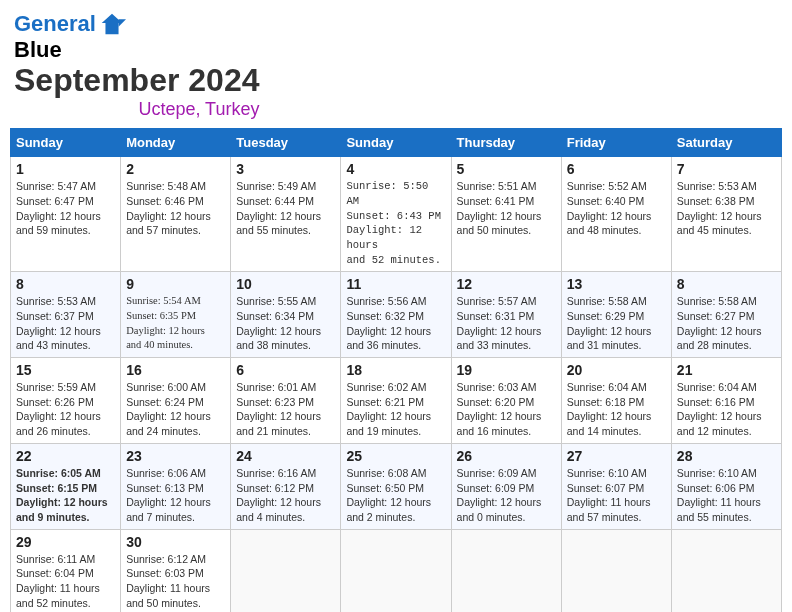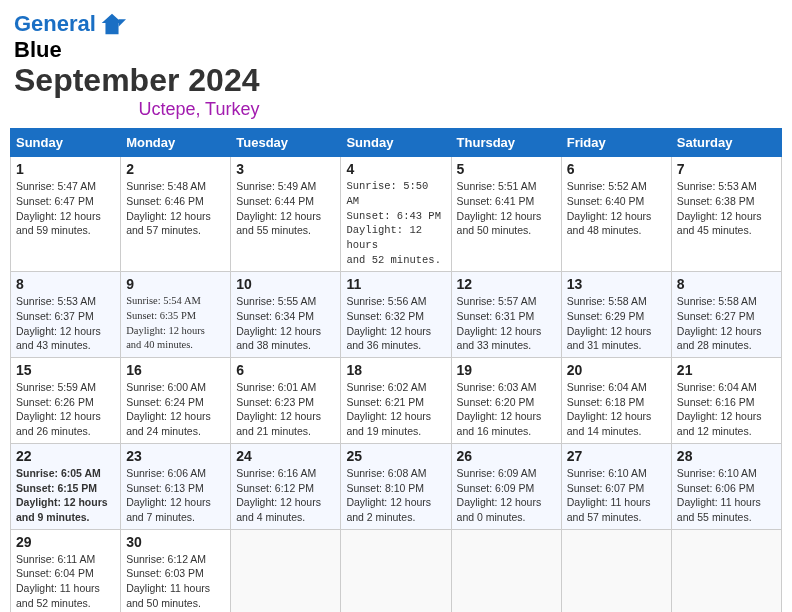--- a/index.html
+++ b/index.html
@@ -298,21 +298,21 @@
         <td>
           <span class="day-num">24</span>
           <div class="day-info" style="white-space: pre-line;">Sunrise: 6:16 AM
 Sunset: 6:12 PM
 Daylight: 12 hours
 and 4 minutes.</div>
         </td>
         <td>
           <span class="day-num">25</span>
           <div class="day-info" style="white-space: pre-line;">Sunrise: 6:08 AM
-Sunset: 8:10 PM
+Sunset: 6:50 PM
 Daylight: 12 hours
 and 2 minutes.</div>
         </td>
         <td>
           <span class="day-num">26</span>
           <div class="day-info" style="white-space: pre-line;">Sunrise: 6:09 AM
 Sunset: 6:09 PM
 Daylight: 12 hours
 and 0 minutes.</div>
         </td>

